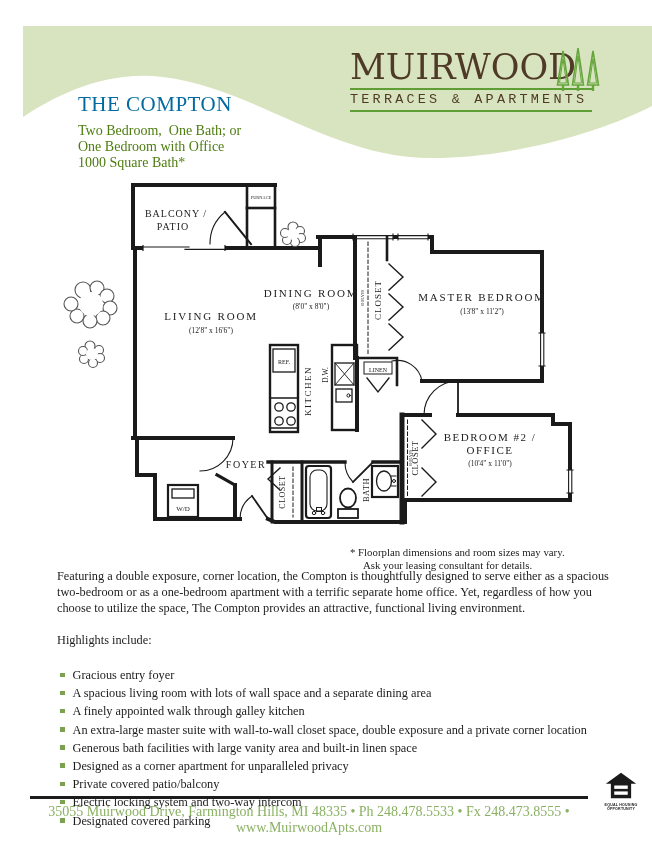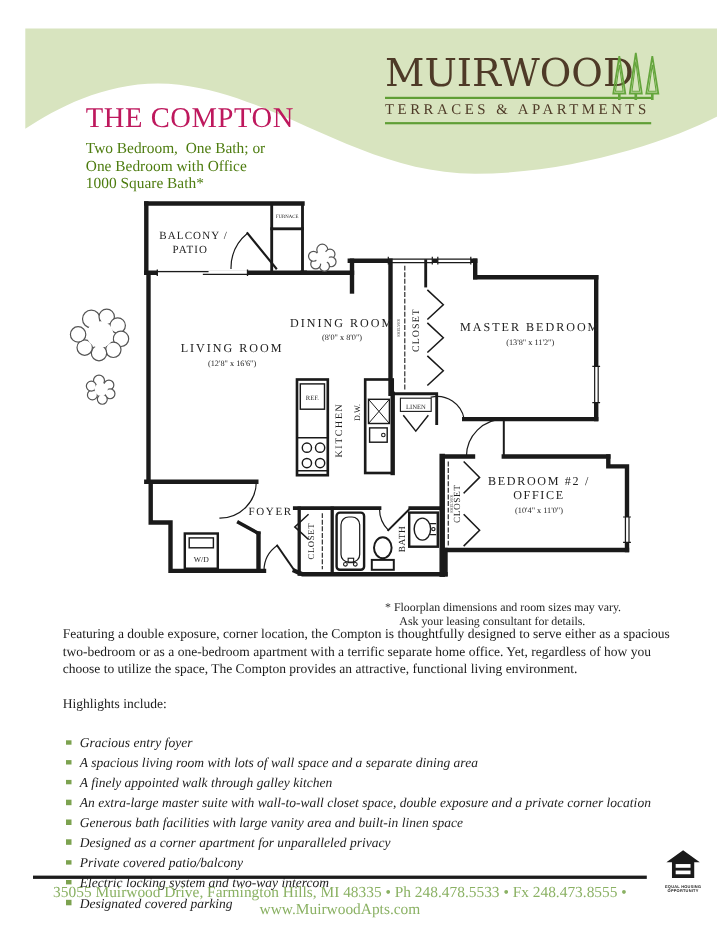--- a/index.html
+++ b/index.html
@@ -6,36 +6,36 @@
   body{
     width:652px;height:844px;position:relative;background:#ffffff;
     font-family:"Liberation Serif", serif;color:#1c1c1c;overflow:hidden;
   }
   
   .swoosh{position:absolute;left:0;top:0;width:652px;height:170px;}
   .logo-block{position:absolute;left:350px;top:50px;width:250px;}
   .logo-name{font-family:"DejaVu Serif", serif;font-size:35px;line-height:1;color:#4e3a27;letter-spacing:0px;display:inline-block;}
   .logo-trees{position:absolute;right:0px;top:-4px;}
   .logo-rule{height:2px;background:#5f9e35;width:242px;margin-top:3px;}
-  .logo-tag{font-family:Liberation Serif, serif;font-size:13.5px;letter-spacing:3.2px;color:#4e3a27;margin-top:2px;white-space:nowrap;}
+  .logo-tag{font-family:Liberation Mono, monospace;font-size:13.5px;letter-spacing:3.2px;color:#4e3a27;margin-top:2px;white-space:nowrap;}
   .title-block{position:absolute;left:78px;top:92px;}
-  .plan-title{font-size:26px;color:#be185d;letter-spacing:0.5px;}
+  .plan-title{font-size:21px;color:#0369a1;letter-spacing:0.5px;}
   .plan-sub{font-size:14px;color:#4d7c0f;line-height:16px;margin-top:6px;}
   .plan-sub div{white-space:pre;}
   
   .floorplan{position:absolute;left:55px;top:178px;}
   .footnote{position:absolute;left:350px;top:546px;width:260px;font-size:10.8px;color:#222;line-height:12.5px;}
   .footnote .fn2{padding-left:13px;}
   
   .intro{position:absolute;left:57px;top:568px;font-size:12.3px;line-height:16.2px;color:#1c1c1c;}
   .intro div{white-space:nowrap;}
   .highlights{position:absolute;left:57px;top:633px;font-size:12.3px;color:#1c1c1c;}
   .hl-head{margin-bottom:20px;}
   ul.hl{list-style:none;margin:0;padding:0;}
-  ul.hl li{margin:0 0 3.2px 3px;white-space:nowrap;font-style:italic;}
+  ul.hl li{margin:0 0 3.2px 3px;white-space:nowrap;}
   ul.hl li::before{content:"";display:inline-block;width:4.5px;height:4.5px;background:#7ca24f;margin-right:8px;vertical-align:2px;}
   
   .footer-rule{position:absolute;left:30px;top:796px;width:558px;height:2.5px;background:#1c1c1c;}
   .footer-text{position:absolute;left:30px;top:804px;width:558px;text-align:center;font-size:14px;color:#8ab163;}
   .eho{position:absolute;left:599px;top:772px;width:44px;text-align:center;}
   .eho-text{font-family:"Liberation Sans", sans-serif;font-size:3.6px;font-weight:bold;color:#1a1a1a;line-height:4px;letter-spacing:0.2px;}
 </style>
 </head>
 <body>
 

